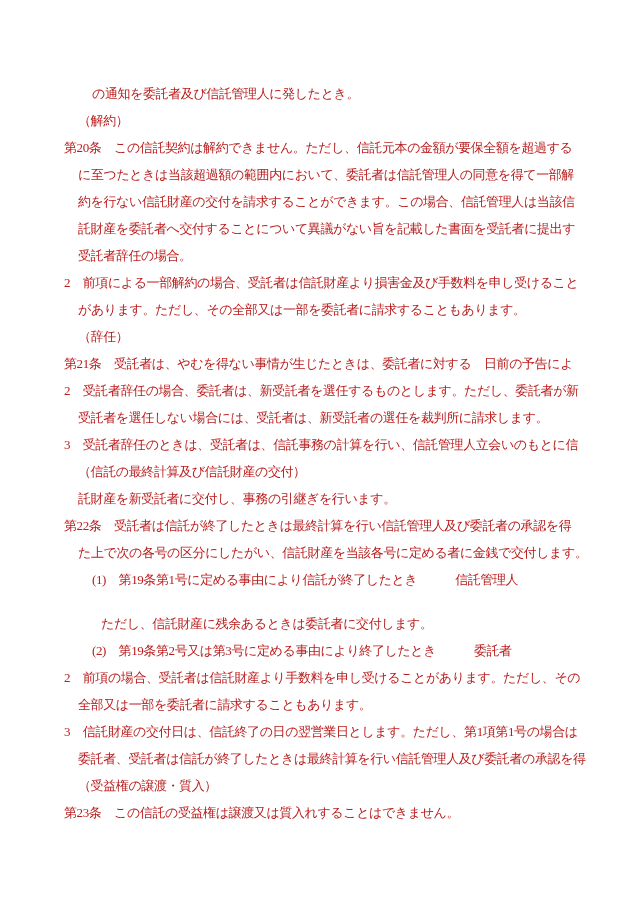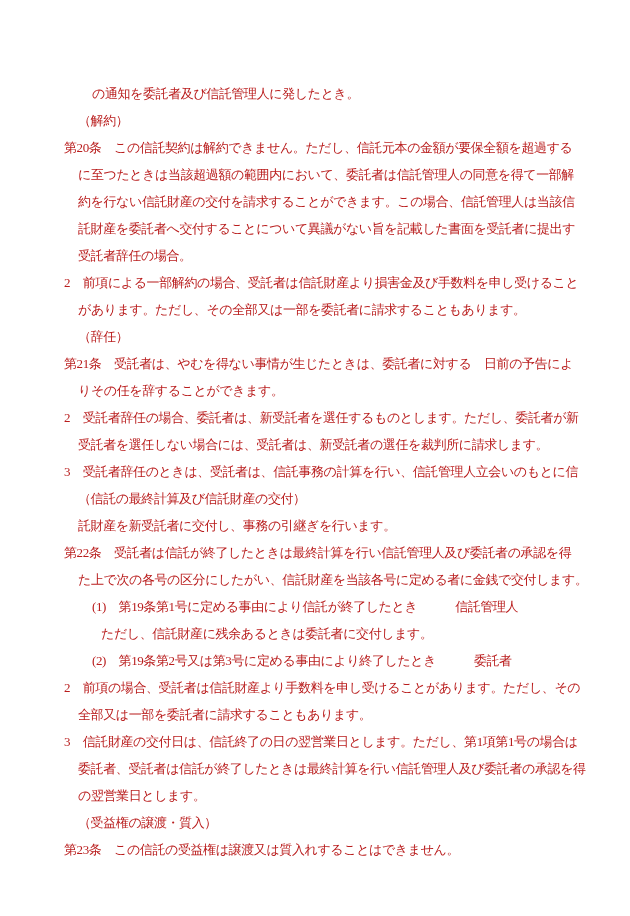--- a/index.html
+++ b/index.html
@@ -30,50 +30,48 @@
     font-size: 13px;
     line-height: 27px;
     letter-spacing: -0.4px;
     color: #b91c1c;
     white-space: pre;
     text-rendering: optimizeLegibility;
   }
   .ind-0 { padding-left: 0; }
   .ind-1 { padding-left: 14px; }
   .ind-2 { padding-left: 28px; }
-  .ind-3 { padding-left: 37px; }
+  .ind-3 { padding-left: 37px; margin-top: 17px; }
 </style>
 </head>
 <body>
 
 <div class="page">
   <div class="doc" id="doc" style="color: rgb(38, 38, 38);">
       <div class="line ind-2">の通知を委託者及び信託管理人に発したとき。</div>
       <div class="line ind-1">（解約）</div>
       <div class="line ind-0">第20条　この信託契約は解約できません。ただし、信託元本の金額が要保全額を超過する</div>
       <div class="line ind-1">に至つたときは当該超過額の範囲内において、委託者は信託管理人の同意を得て一部解</div>
       <div class="line ind-1">約を行ない信託財産の交付を請求することができます。この場合、信託管理人は当該信</div>
       <div class="line ind-1">託財産を委託者へ交付することについて異議がない旨を記載した書面を受託者に提出す</div>
       <div class="line ind-1">受託者辞任の場合。</div>
       <div class="line ind-0">2　前項による一部解約の場合、受託者は信託財産より損害金及び手数料を申し受けること</div>
       <div class="line ind-1">があります。ただし、その全部又は一部を委託者に請求することもあります。</div>
       <div class="line ind-1">（辞任）</div>
       <div class="line ind-0">第21条　受託者は、やむを得ない事情が生じたときは、委託者に対する　日前の予告によ</div>
-      <div class="line ind-1">りその任を辞することができます。</div>
       <div class="line ind-0">2　受託者辞任の場合、委託者は、新受託者を選任するものとします。ただし、委託者が新</div>
       <div class="line ind-1">受託者を選任しない場合には、受託者は、新受託者の選任を裁判所に請求します。</div>
       <div class="line ind-0">3　受託者辞任のときは、受託者は、信託事務の計算を行い、信託管理人立会いのもとに信</div>
       <div class="line ind-1">（信託の最終計算及び信託財産の交付）</div>
       <div class="line ind-1">託財産を新受託者に交付し、事務の引継ぎを行います。</div>
       <div class="line ind-0">第22条　受託者は信託が終了したときは最終計算を行い信託管理人及び委託者の承認を得</div>
       <div class="line ind-1">た上で次の各号の区分にしたがい、信託財産を当該各号に定める者に金銭で交付します。</div>
       <div class="line ind-2">(1)　第19条第1号に定める事由により信託が終了したとき　　　信託管理人</div>
       <div class="line ind-3">ただし、信託財産に残余あるときは委託者に交付します。</div>
       <div class="line ind-2">(2)　第19条第2号又は第3号に定める事由により終了したとき　　　委託者</div>
       <div class="line ind-0">2　前項の場合、受託者は信託財産より手数料を申し受けることがあります。ただし、その</div>
       <div class="line ind-1">全部又は一部を委託者に請求することもあります。</div>
       <div class="line ind-0">3　信託財産の交付日は、信託終了の日の翌営業日とします。ただし、第1項第1号の場合は</div>
       <div class="line ind-1">委託者、受託者は信託が終了したときは最終計算を行い信託管理人及び委託者の承認を得</div>
-      <div class="line ind-1">の翌営業日とします。</div>
       <div class="line ind-1">（受益権の譲渡・質入）</div>
       <div class="line ind-0">第23条　この信託の受益権は譲渡又は質入れすることはできません。</div>
     </div>
 </div>
 
 </body></html>

